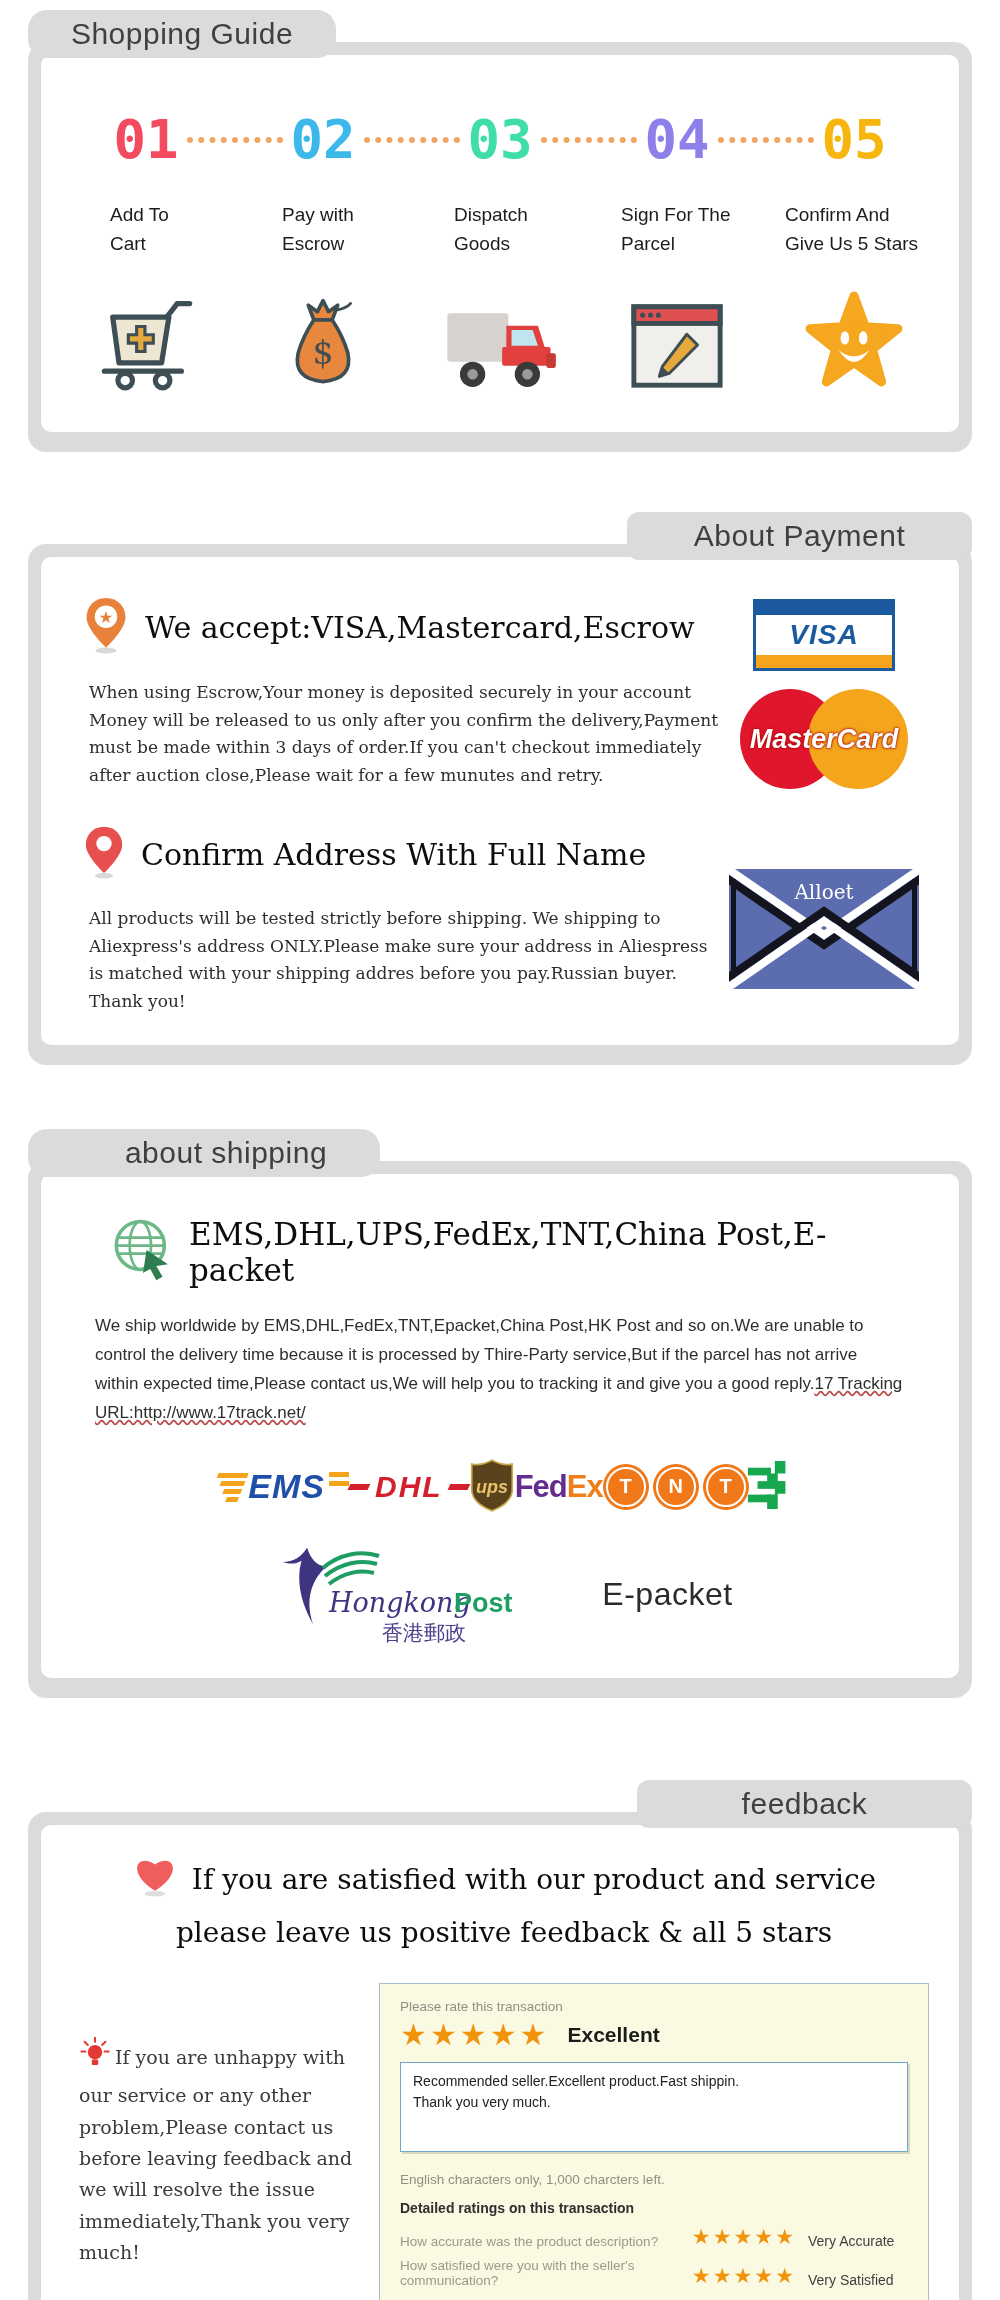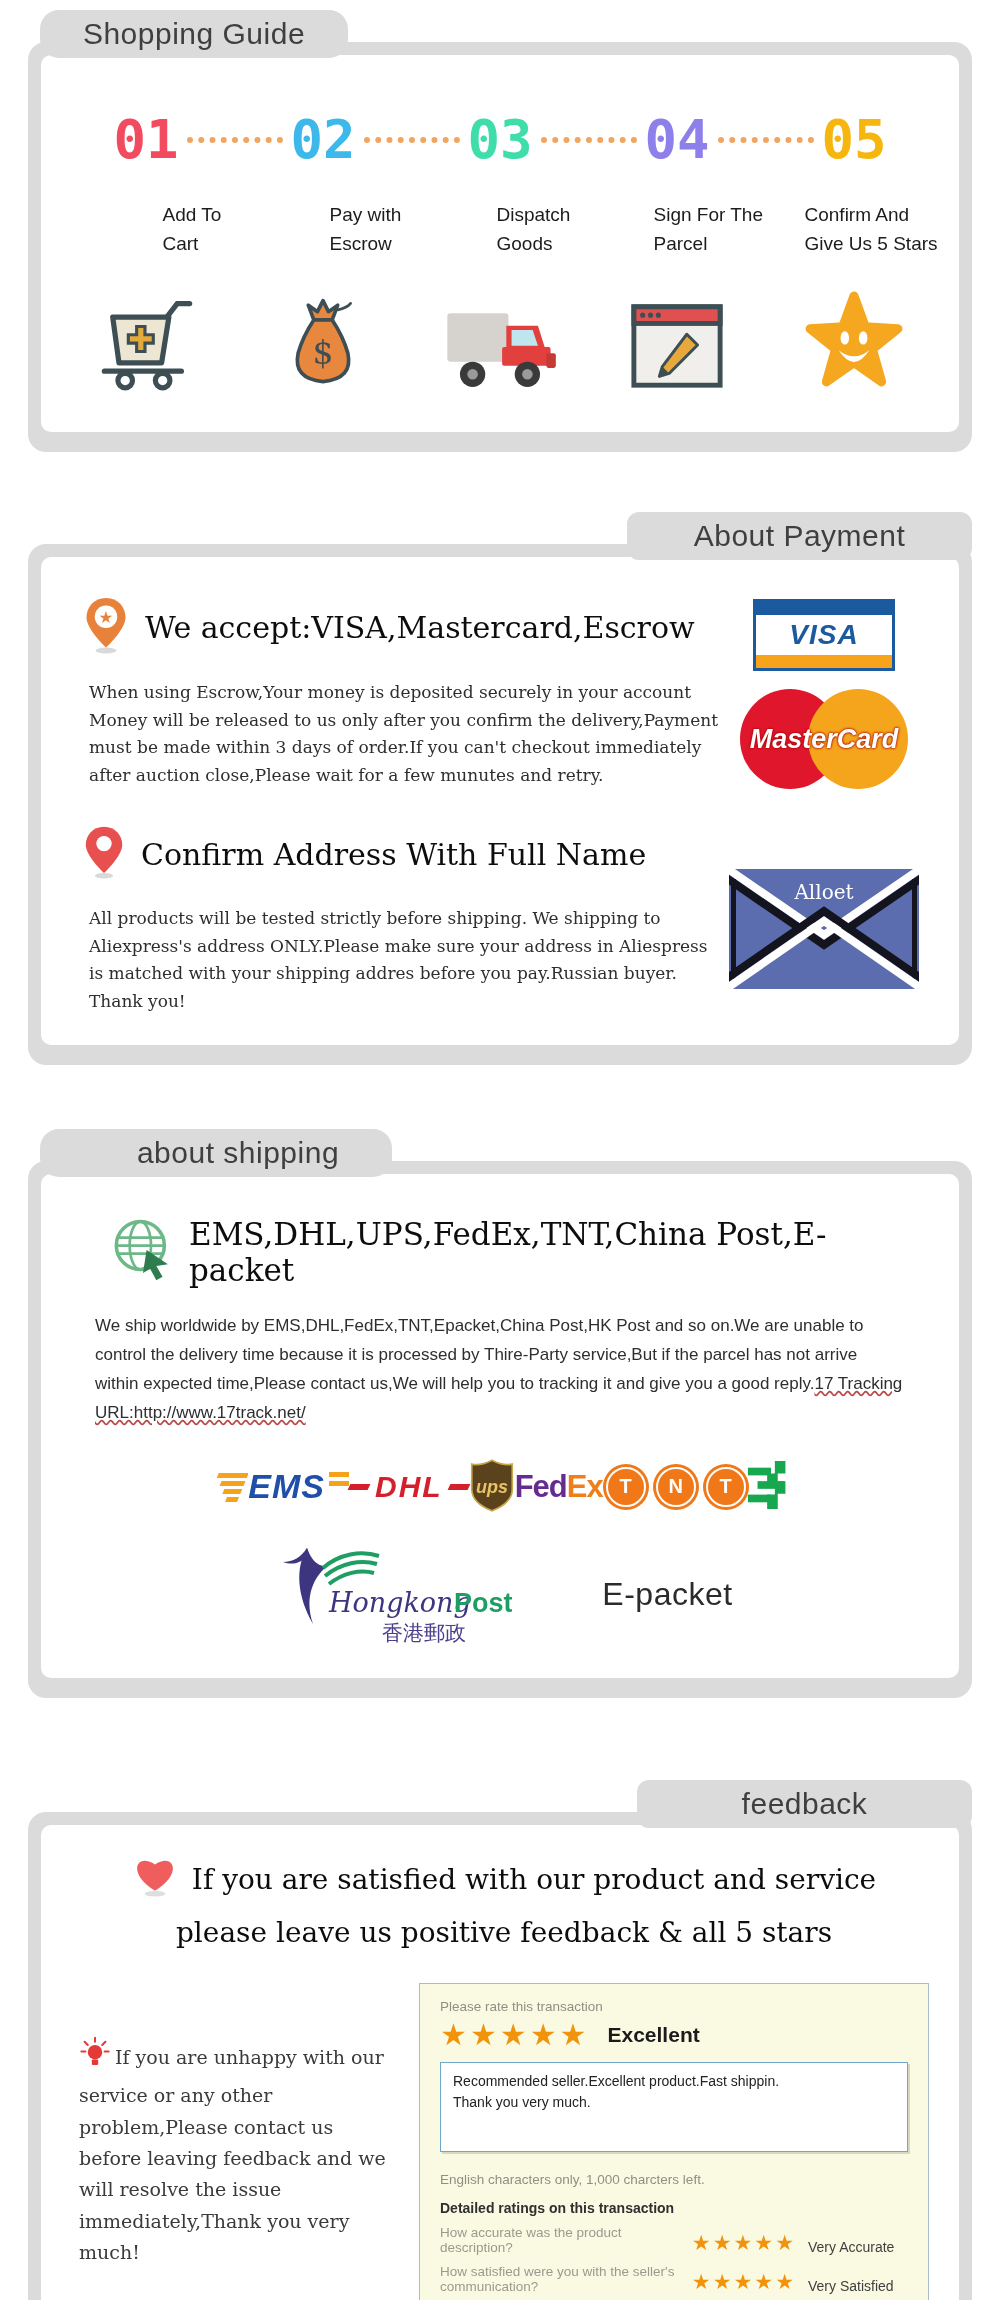--- a/index.html
+++ b/index.html
@@ -8,38 +8,38 @@
     width:1000px; height:2300px; background:#ffffff; overflow:hidden;
     font-family:"Liberation Sans", sans-serif; color:#222;
   }
   .section { margin:0 28px; }
   .tab {
     height:48px; background:#dbdbdb; border-radius:12px;
     display:flex; align-items:center; justify-content:center;
     font-size:30px; color:#3f3f3f; letter-spacing:.5px;
     margin-bottom:-16px; position:relative; z-index:1;
   }
-  .tab.left  { width:308px; margin-left:12px; margin-right:auto;border-radius:19px; }
+  .tab.left  { width:308px; margin-left:0; margin-right:auto;border-radius:19px; }
   .tab.right { width:345px; margin-left:auto; margin-right:0; }
   .panel { background:#dbdbdb; border-radius:18px; padding:13px 13px 20px; position:relative; }
   .card  { background:#ffffff; border-radius:10px; }
 
   
   #s1 { margin-top:10px; }
   #s1 .card { min-height:365px; padding:58px 15px 40px; }
   .steps-row { display:flex; justify-content:center; }
   .step-cell { width:177px; text-align:center; position:relative; }
   .step-num  { font-family:"DejaVu Sans Mono", monospace; font-weight:700; font-size:54px; line-height:1; }
   .step-cell.connector::after {
     content:""; position:absolute; top:50%; right:-48px; width:96px;
     border-top:6px dotted #f2a561; transform:translateY(-3px);
   }
   .c1{color:#f24a5e;} .c2{color:#3cb8ea;} .c3{color:#3eddaa;} .c4{color:#8e80ea;} .c5{color:#f6b60d;}
   .labels-row { display:flex; justify-content:center; margin-top:34px; }
-  .label-cell { width:177px; display:flex; justify-content:flex-end; }
+  .label-cell { width:177px; display:flex; justify-content:center; }
   .label-cell span { display:inline-block; font-size:19px; line-height:1.5; color:#1c1c1c; }
   .lw1{width:72px;} .lw2{width:82px;} .lw3{width:92px;} .lw4{width:112px;} .lw5{width:138px;}
   .icons-row { display:flex; justify-content:center; margin-top:26px; align-items:flex-end; }
   .icon-cell { width:177px; display:flex; justify-content:center; align-items:flex-end; height:108px; }
 
   
   #s2 { margin-top:60px; }
   #s2 .card { min-height:475px; padding:38px 35px 30px 42px; }
   .pay-row { display:flex; }
   .pay-left { flex:1; }
@@ -101,21 +101,21 @@
   .fb-head1 .txt { margin-left:14px; }
   .fb-head2 { text-align:center; font-family:"DejaVu Serif", serif; font-size:28px; color:#0c0c0c; margin-top:12px; }
   .fb-main { display:flex; margin-top:34px; }
   .fb-note { width:352px; font-family:"DejaVu Serif", serif; font-size:19px; line-height:1.65; color:#3a3a3a; padding-top:52px; }
   .fb-form { flex:1; margin-left:22px; background:#fafae3; border:1px solid #a9bccb; padding:15px 20px 22px; }
   .fb-small { font-size:13.5px; color:#8f8f83; }
   .fb-stars-big { margin-top:6px; display:flex; align-items:center; }
   .stars { color:#f2930c; letter-spacing:3px; white-space:nowrap; }
   .stars.big { font-size:30px; line-height:1; }
   .excellent { font-size:21px; font-weight:600; color:#1b1b1b; margin-left:18px; }
-  .fb-comment { margin-top:12px; width:468px; height:90px; background:#fff; border:1px solid #6ea6cc;
+  .fb-comment { margin-top:12px; width:508px; height:90px; background:#fff; border:1px solid #6ea6cc;
     padding:8px 12px; font-size:14px; color:#222; line-height:1.5; box-shadow:2px 2px 0 #d8d8c2; }
   .fb-chars { margin-top:20px; }
   .fb-detail { margin-top:13px; font-size:14px; font-weight:600; color:#2f2f2f; }
   .fb-rate-row { display:flex; align-items:flex-end; margin-top:9px; }
   .fb-q { flex:1; font-size:13.5px; color:#9a9a8e; }
   .fb-rate-row .stars { font-size:21px; letter-spacing:2px; margin-right:12px; }
   .fb-val { width:100px; font-size:14px; color:#3f3f3f; }
 </style>
 </head>
 <body>

